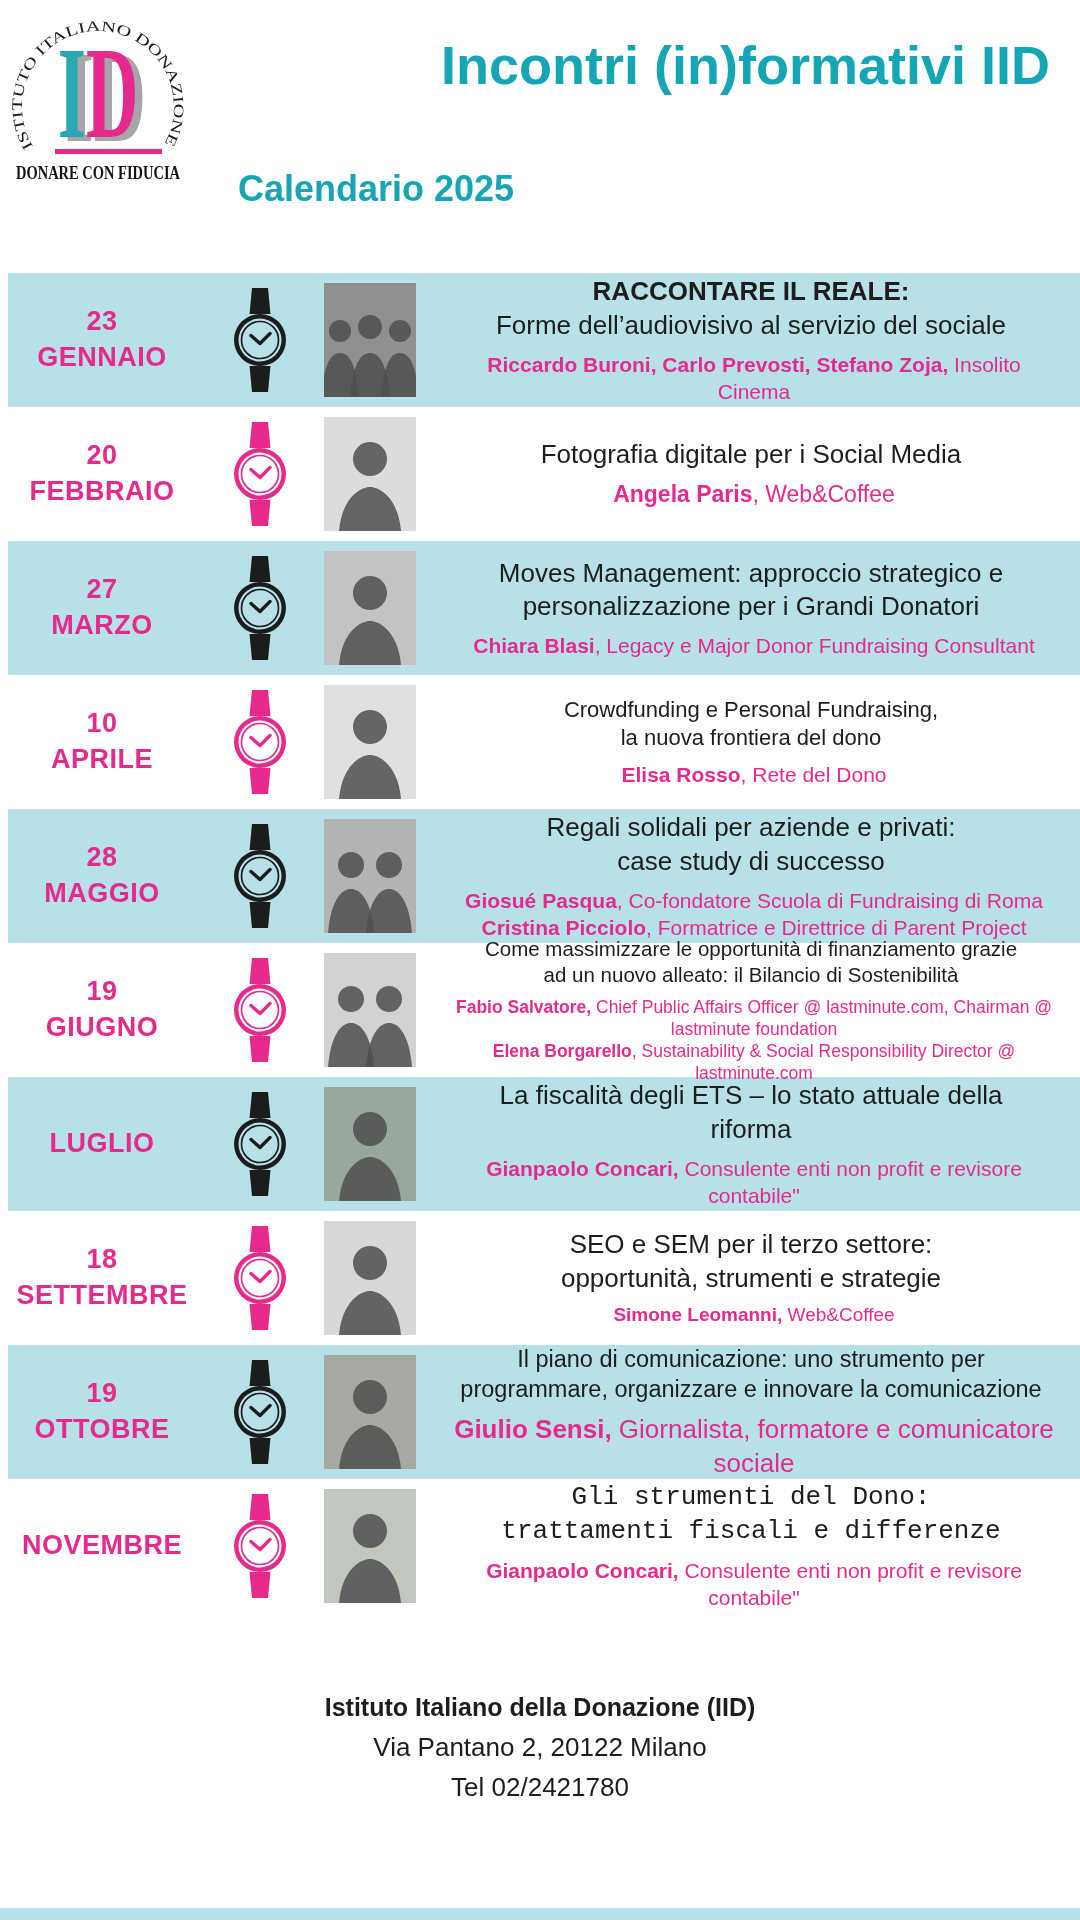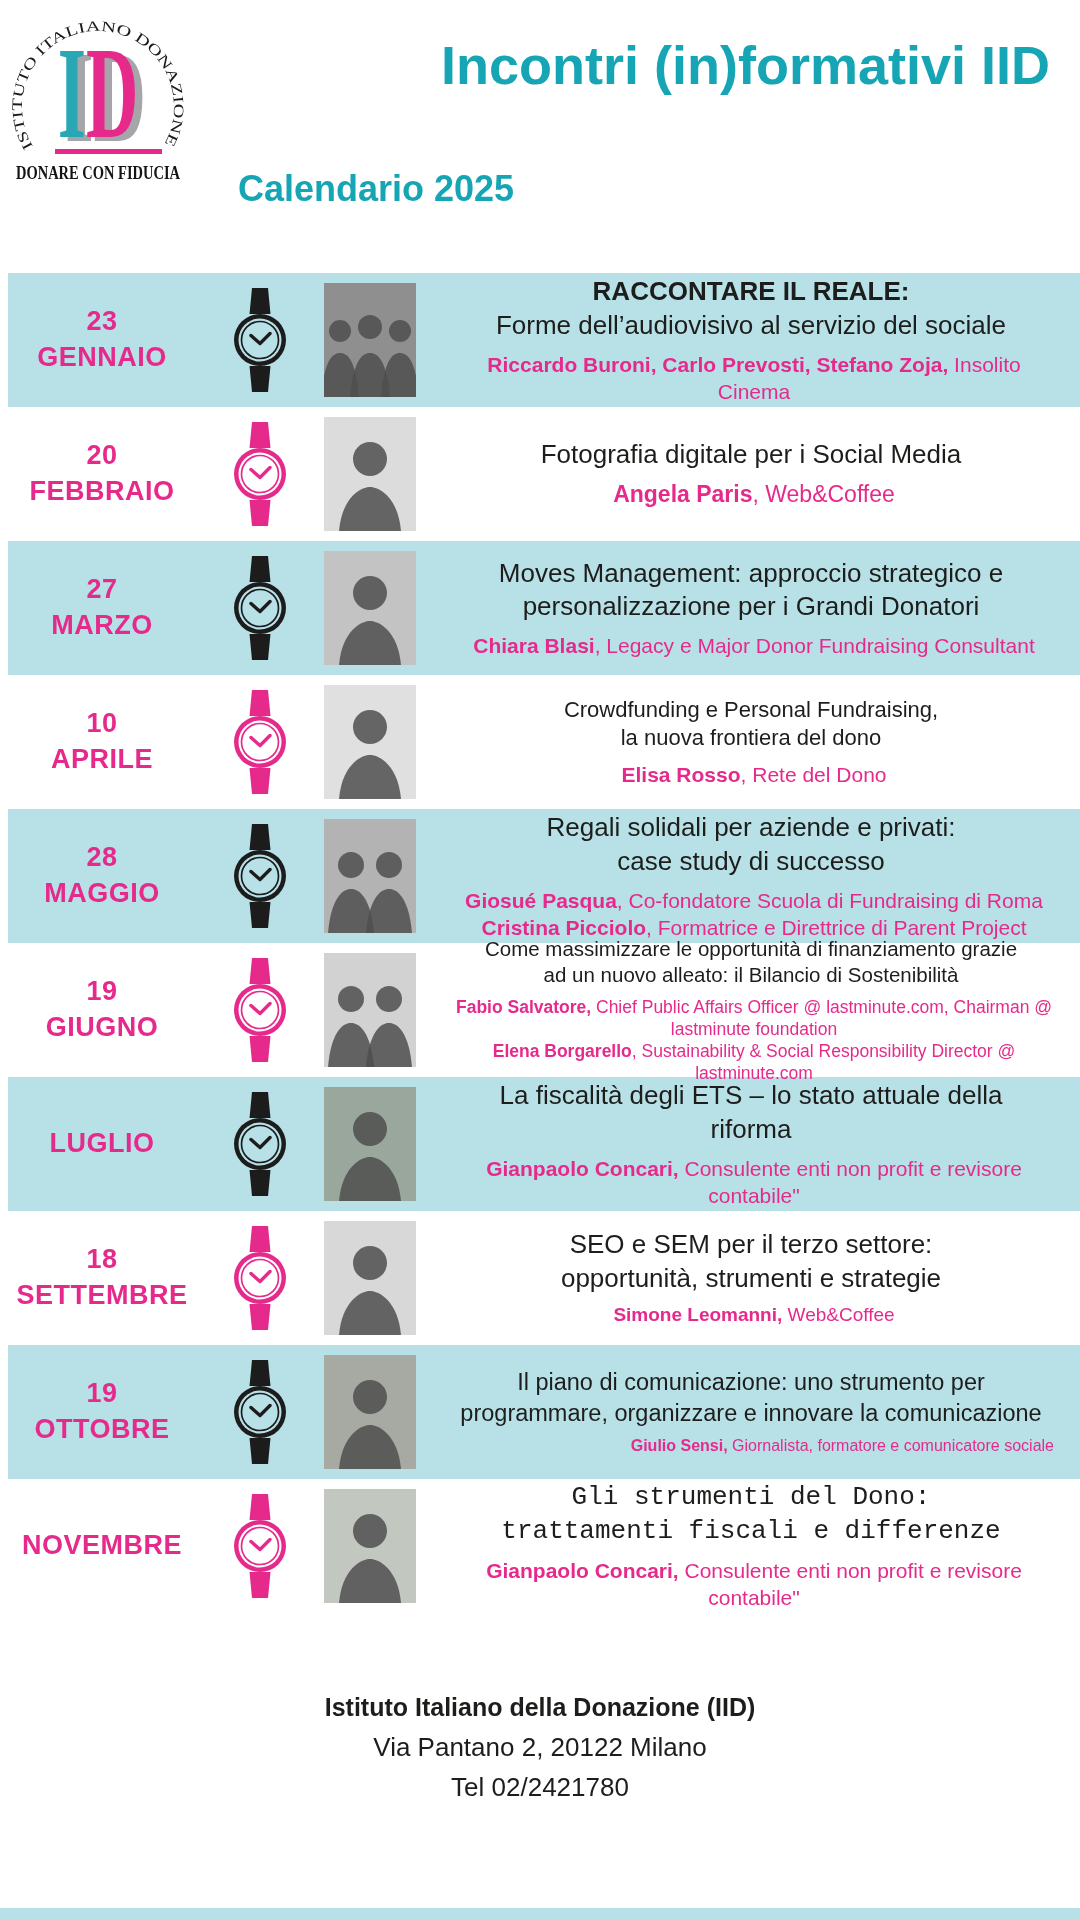--- a/index.html
+++ b/index.html
@@ -368,21 +368,21 @@
           <circle cx="46" cy="42" r="17" fill="#4f4f4f" opacity="0.85"></circle>
           <path d="M15 114 C18 80 37 70 46 70 C55 70 74 80 77 114 Z" fill="#4f4f4f" opacity="0.85"></path>
         </svg>
       </div>
       <div class="col-text">
         <div class="ev-title" style="font-size: 23.5px;">
           <span class="tl">Il piano di comunicazione: uno strumento per</span>
           <span class="tl">programmare, organizzare e innovare la comunicazione</span>
         </div>
         <div class="speakers">
-          <span class="speaker" style="font-size: 16px; text-align: right;"><span class="name">Giulio Sensi,</span><span> Giornalista, formatore e comunicatore sociale</span></span>
+          <span class="speaker" style="font-size: 26px;"><span class="name">Giulio Sensi,</span><span> Giornalista, formatore e comunicatore sociale</span></span>
         </div>
       </div>
     </div>
     <div class="row">
       <div class="col-date">
         <div>NOVEMBRE</div>
       </div>
       <div class="col-watch">
         <svg class="watch" width="54" height="106" viewBox="0 0 54 106">
     <path d="M19 1 L35 1 L37.5 27 L16.5 27 Z" fill="#e62a8c"></path>

